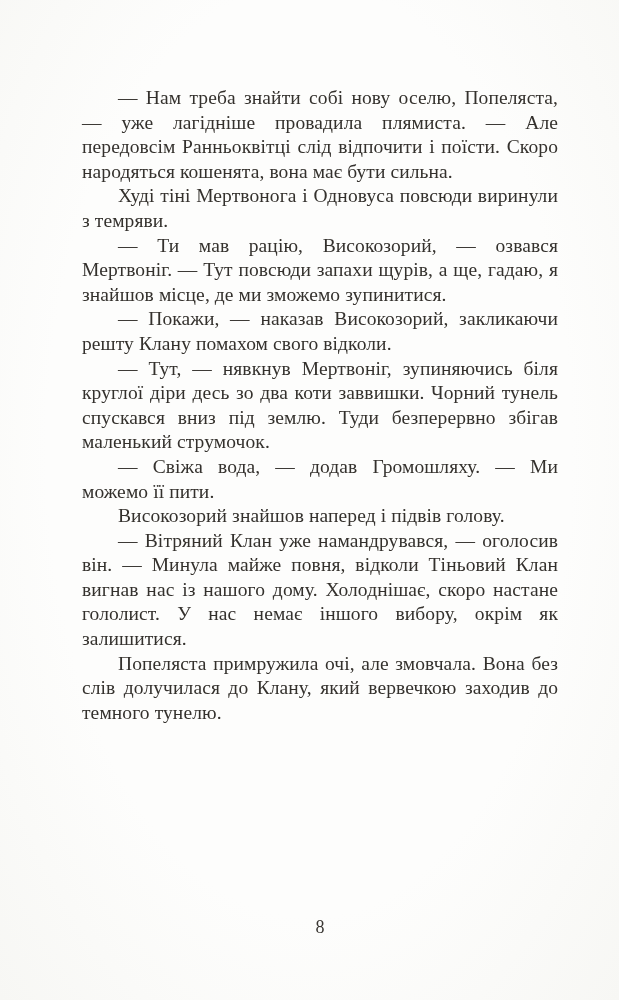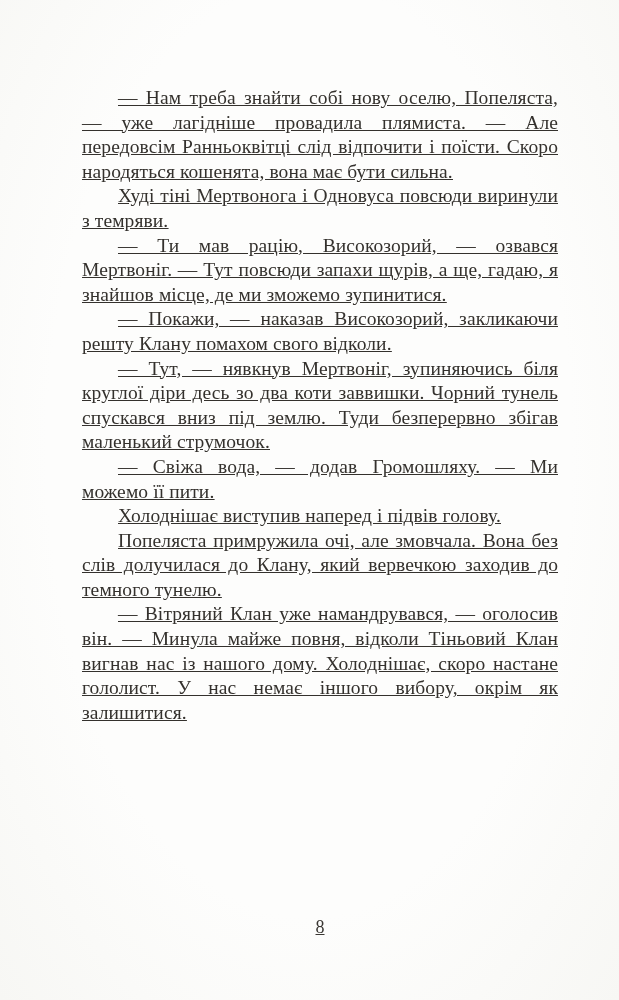--- a/index.html
+++ b/index.html
@@ -1,15 +1,15 @@
 <!DOCTYPE html>
 <html><head>
 <meta charset="utf-8">
 <style>
-  * { margin: 0; padding: 0; box-sizing: border-box; text-decoration: underline; }
+  * { margin: 0; padding: 0; box-sizing: border-box; }
 
   html, body {
     width: 619px;
     height: 1000px;
     overflow: hidden;
   }
 
   body {
     background: #fcfcfa;
     font-family: "Liberation Serif", "DejaVu Serif", serif;
@@ -56,20 +56,20 @@
 
 <div class="page">
 
   <div class="text-block">
     <p>— Нам треба знайти собі нову оселю, Попеляста, — уже лагідніше провадила плямиста. — Але передовсім Ранньоквітці слід відпочити і поїсти. Скоро народяться кошенята, вона має бути сильна.</p>
     <p>Худі тіні Мертвонога і Одновуса повсюди виринули з темряви.</p>
     <p>— Ти мав рацію, Високозорий, — озвався Мертвоніг. — Тут повсюди запахи щурів, а ще, гадаю, я знайшов місце, де ми зможемо зупинитися.</p>
     <p>— Покажи, — наказав Високозорий, закликаючи решту Клану помахом свого відколи.</p>
     <p>— Тут, — нявкнув Мертвоніг, зупиняючись біля круглої діри десь зо два коти заввишки. Чорний тунель спускався вниз під землю. Туди безперервно збігав маленький струмочок.</p>
     <p>— Свіжа вода, — додав Громошляху. — Ми можемо її пити.</p>
-    <p>Холоднішає виступив наперед і підвів голову.</p>
+    <p>Високозорий знайшов наперед і підвів голову.</p>
+    <p>— Вітряний Клан уже намандрувався, — оголосив він. — Минула майже повня, відколи Тіньовий Клан вигнав нас із нашого дому. Холоднішає, скоро настане гололист. У нас немає іншого вибору, окрім як залишитися.</p>
     <p>Попеляста примружила очі, але змовчала. Вона без слів долучилася до Клану, який вервечкою заходив до темного тунелю.</p>
-    <p>— Вітряний Клан уже намандрувався, — оголосив він. — Минула майже повня, відколи Тіньовий Клан вигнав нас із нашого дому. Холоднішає, скоро настане гололист. У нас немає іншого вибору, окрім як залишитися.</p>
   </div>
 
   <div class="page-number">8</div>
 
 </div>
 
 </body></html>

